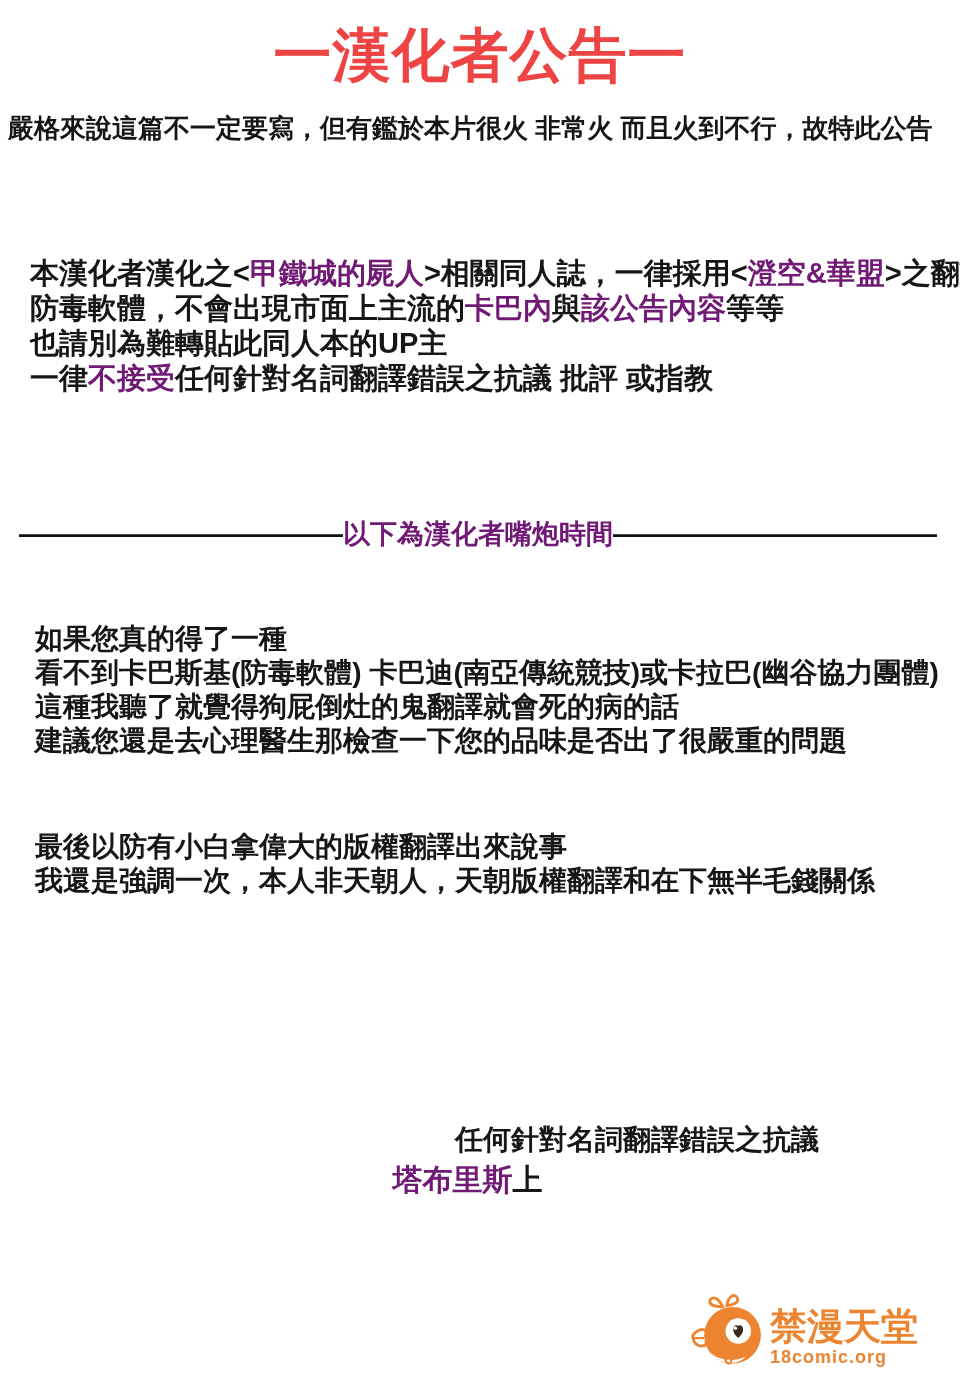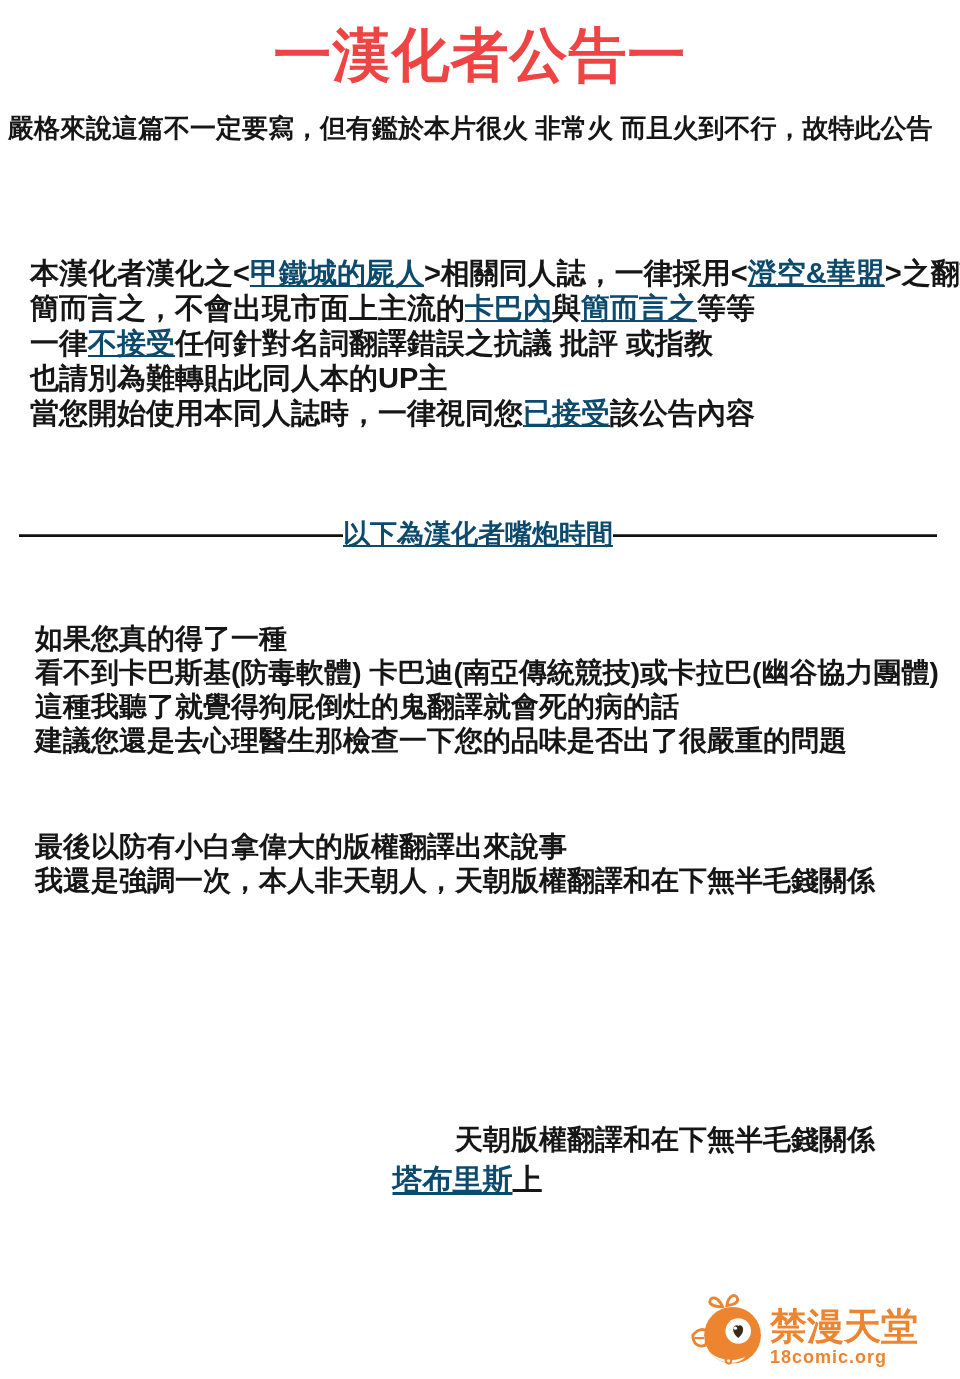--- a/index.html
+++ b/index.html
@@ -5,21 +5,21 @@
   html,body{margin:0;padding:0;background:#ffffff;}
   #page{
     position:relative;
     width:960px;height:1379px;
     background:#ffffff;
     overflow:hidden;
     font-family:"Liberation Sans","DejaVu Sans",sans-serif;
     font-weight:700;
     color:#161616;
   }
-  .red{color:#0c4a6e;text-decoration:underline;}
+  .red{color:#701a75;}
   .title{
     position:absolute;top:22px;left:0;width:960px;
     text-align:center;
     font-size:58px;line-height:1.15;
     letter-spacing:1px;
     color:#ef4444;
   }
   .intro{
     position:absolute;top:112px;left:8px;width:914px;
     font-size:26px;line-height:1.3;
@@ -68,41 +68,40 @@
 <body>
 
 <div id="page">
 
   <div class="title">一漢化者公告一</div>
 
   <div class="intro">嚴格來說這篇不一定要寫，但有鑑於本片很火 非常火 而且火到不行，故特此公告</div>
 
   <div class="block" id="announcement">
     <div class="line"><span>本漢化者漢化之&lt;</span><span class="red">甲鐵城的屍人</span><span>&gt;相關同人誌，一律採用&lt;</span><span class="red">澄空&amp;華盟</span><span>&gt;之翻譯</span></div>
-    <div class="line"><span>簡而言之，不會出現市面上主流的</span><span class="red">卡巴內</span><span>與</span><span class="red">簡而言之</span><span>等等</span></div>
+    <div class="line"><span>防毒軟體，不會出現市面上主流的</span><span class="red">卡巴內</span><span>與</span><span class="red">該公告內容</span><span>等等</span></div>
+    <div class="line"><span>也請別為難轉貼此同人本的UP主</span></div>
     <div class="line"><span>一律</span><span class="red">不接受</span><span>任何針對名詞翻譯錯誤之抗議 批評 或指教</span></div>
-    <div class="line"><span>也請別為難轉貼此同人本的UP主</span></div>
-    <div class="line"><span>當您開始使用本同人誌時，一律視同您</span><span class="red">已接受</span><span>該公告內容</span></div>
   </div>
 
   <div class="divider"><span>————————————</span><span class="red">以下為漢化者嘴炮時間</span><span>————————————</span></div>
 
   <div class="block" id="disclaimer">
     <div class="line">最後以防有小白拿偉大的版權翻譯出來說事</div>
     <div class="line">我還是強調一次，本人非天朝人，天朝版權翻譯和在下無半毛錢關係</div>
   </div>
 
   <div class="block" id="rant">
     <div class="line">如果您真的得了一種</div>
     <div class="line">看不到卡巴斯基(防毒軟體) 卡巴迪(南亞傳統競技)或卡拉巴(幽谷協力團體)</div>
     <div class="line">這種我聽了就覺得狗屁倒灶的鬼翻譯就會死的病的話</div>
     <div class="line">建議您還是去心理醫生那檢查一下您的品味是否出了很嚴重的問題</div>
   </div>
 
-  <div class="sig1">天朝版權翻譯和在下無半毛錢關係</div>
+  <div class="sig1">任何針對名詞翻譯錯誤之抗議</div>
   <div class="sig2"><span class="red">塔布里斯</span><span>上</span></div>
 
   <div class="watermark">
     <svg class="mascot" viewBox="0 0 110 112" xmlns="http://www.w3.org/2000/svg">
 
       <path d="M46 22 C40 8 30 6 28 14 C27 19 36 22 46 22 Z" fill="#ffffff" stroke="#ed8430" stroke-width="4"></path>
       <path d="M52 20 C54 6 64 2 67 10 C69 16 60 20 52 20 Z" fill="#ffffff" stroke="#ed8430" stroke-width="4"></path>
 
       <path d="M4 62 C12 52 20 52 26 58 L22 76 C12 80 4 74 4 62 Z" fill="#ffffff" stroke="#ed8430" stroke-width="4"></path>
       <path d="M6 66 L20 66" stroke="#ed8430" stroke-width="3"></path>

